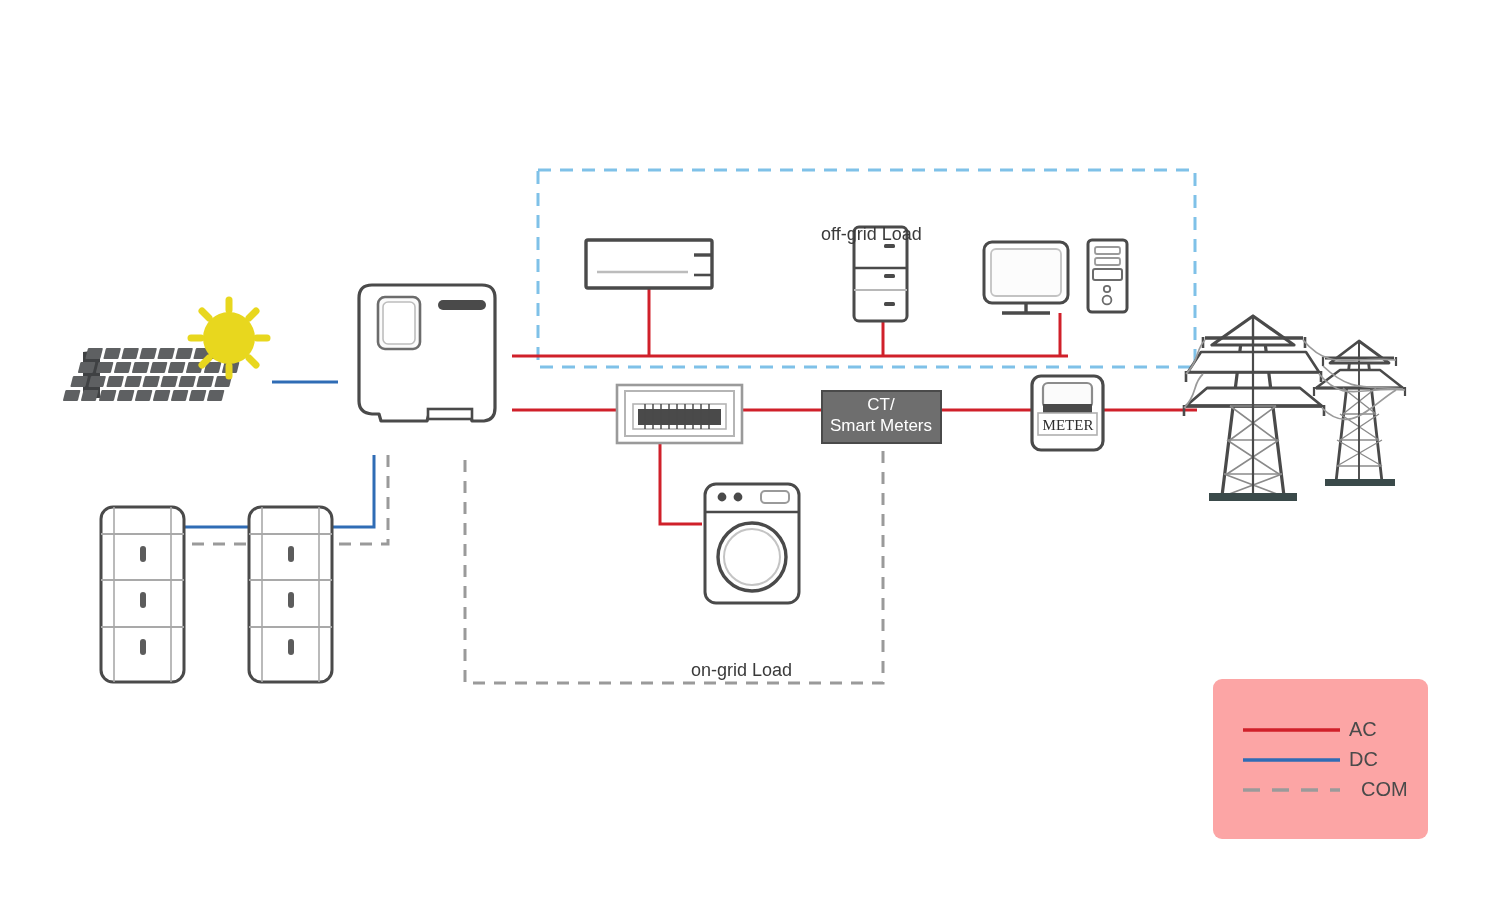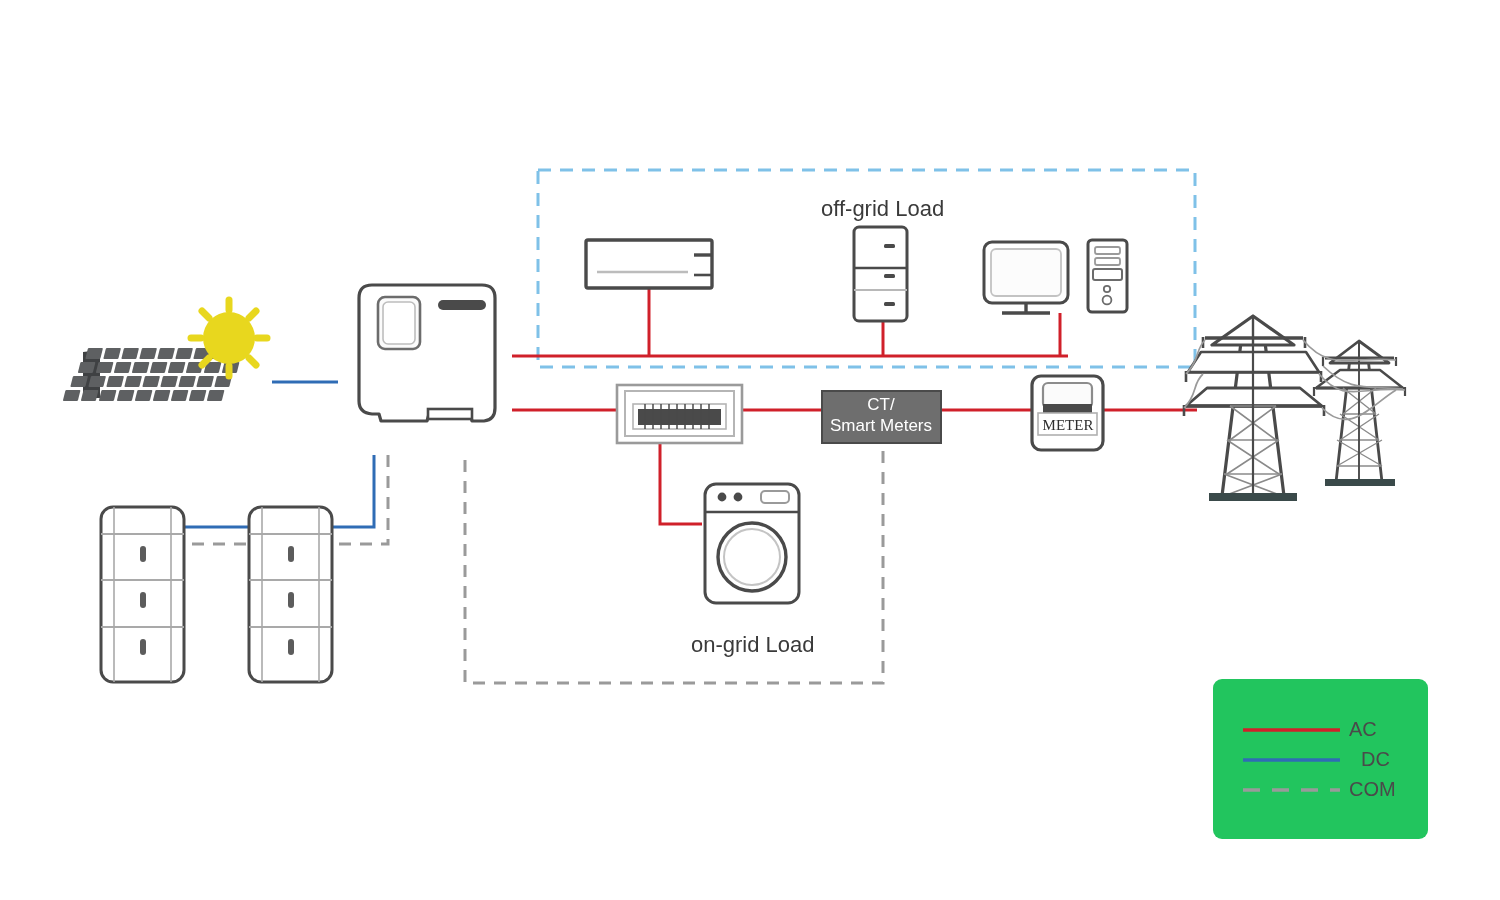--- a/index.html
+++ b/index.html
@@ -1,20 +1,20 @@
 <!DOCTYPE html>
 <html><head>
 <meta charset="utf-8">
 <style>
   html,body{margin:0;padding:0;background:#ffffff;}
   body{width:1500px;height:900px;font-family:"Liberation Sans",sans-serif;overflow:hidden;}
   #stage{position:relative;width:1500px;height:900px;background:#fff;}
   svg{display:block;}
-  .lbl{position:absolute;color:#3a3a3a;font-size:22px;font-family:"Liberation Sans",sans-serif;white-space:nowrap;}
-  .legend-box{position:absolute;left:1213px;top:679px;width:215px;height:160px;background:#22c55e;border-radius:9px;}
+  .lbl{position:absolute;color:#3a3a3a;font-size:18px;font-family:"Liberation Sans",sans-serif;white-space:nowrap;margin-top:28px;}
+  .legend-box{position:absolute;left:1213px;top:679px;width:215px;height:160px;background:#fca5a5;border-radius:9px;}
   .legend-row{position:absolute;display:flex;align-items:center;}
   .legend-text{font-size:20px;color:#4a4a4a;font-family:"Liberation Sans",sans-serif;margin-left:14px;}
 </style>
 </head>
 <body>
 
 <div id="stage">
 
 <svg width="1500" height="900" viewBox="0 0 1500 900" xmlns="http://www.w3.org/2000/svg">
 
@@ -281,20 +281,20 @@
 <div class="legend-box">
   <svg width="215" height="160" viewBox="0 0 215 160">
     <line x1="30" y1="51" x2="127" y2="51" stroke="#d0202a" stroke-width="3.4"></line>
     <line x1="30" y1="81" x2="127" y2="81" stroke="#2f6cb5" stroke-width="3.4"></line>
     <line x1="30" y1="111" x2="127" y2="111" stroke="#9a9a9a" stroke-width="3.4" stroke-dasharray="17 12"></line>
   </svg>
   <div class="legend-row" style="left:136px;top:39px;">
     <span class="legend-text" style="margin-left:0">AC</span>
   </div>
   <div class="legend-row" style="left:136px;top:69px;">
-    <span class="legend-text" style="margin-left:12px">DC</span>
+    <span class="legend-text" style="margin-left:0">DC</span>
   </div>
   <div class="legend-row" style="left:136px;top:99px;">
-    <span class="legend-text" style="margin-left:0">COM</span>
+    <span class="legend-text" style="margin-left:12px">COM</span>
   </div>
 </div>
 
 </div>
 
 </body></html>

